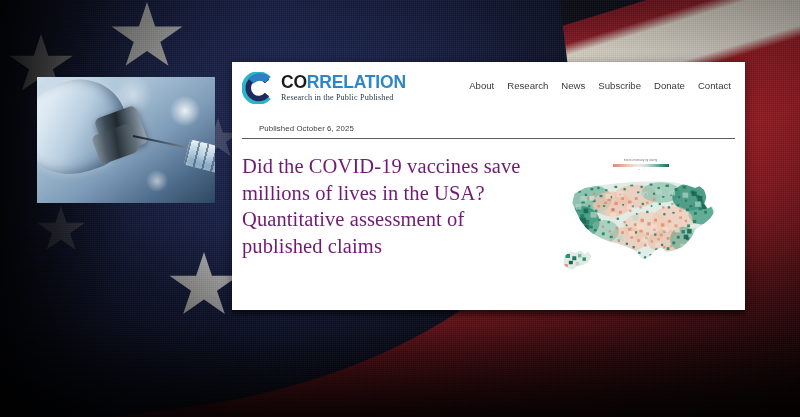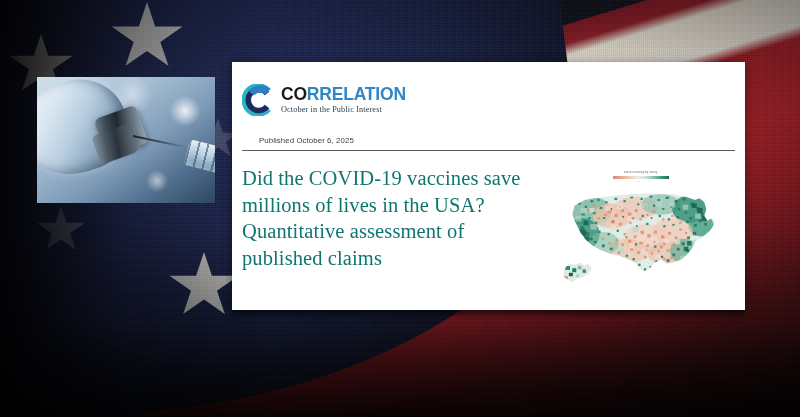--- a/index.html
+++ b/index.html
@@ -204,21 +204,20 @@
   .card-header {
     display: flex;
     align-items: center;
     justify-content: space-between;
     padding: 10px 12px 0 10px;
   }
   .brand {
     display: flex;
     align-items: center;
     gap: 7px;
-    margin-top: 12px;
   }
   .c-mark {
     position: relative;
     width: 32px;
     height: 32px;
     flex: 0 0 32px;
   }
   .wordmark {
     display: block;
     font-family: "Liberation Sans", sans-serif;
@@ -272,21 +271,21 @@
   .card-body {
     display: flex;
     align-items: flex-start;
     margin: 14px 0 0 0;
     padding: 0 6px 0 10px;
   }
   .headline {
     font-family: "Liberation Serif", serif;
     font-size: 20.5px;
     line-height: 1.30;
-    color: #0f766e;
+    color: #701a75;
     letter-spacing: .1px;
     width: 300px;
     flex: 0 0 300px;
     margin: 0;
     font-weight: 400;
   }
   .map-wrap {
     position: relative;
     flex: 1 1 auto;
     height: 122px;
@@ -384,24 +383,32 @@
       <div class="brand">
         <div class="c-mark">
           <svg viewBox="0 0 64 64" width="32" height="32" aria-hidden="true">
             <path d="M52 15 A26 26 0 1 0 52 49" fill="none" stroke="#2bb3c6" stroke-width="15" stroke-linecap="butt"></path>
             <path d="M50 19 A21 21 0 1 0 50 45" fill="none" stroke="#1f2a5e" stroke-width="11" stroke-linecap="butt"></path>
             <path d="M52 15 A26 26 0 0 0 18 18" fill="none" stroke="#2f7fc4" stroke-width="15" stroke-linecap="butt"></path>
           </svg>
         </div>
         <div>
           <span class="wordmark"><span class="wm-co">CO</span><span class="wm-rest">RRELATION</span></span>
-          <span class="tagline">October in the Public Interest</span>
+          <span class="tagline">Research in the Public Published</span>
         </div>
       </div>
 
+      <div class="nav">
+        <span class="nav-item">About</span>
+        <span class="nav-item">Research</span>
+        <span class="nav-item">News</span>
+        <span class="nav-item">Subscribe</span>
+        <span class="nav-item">Donate</span>
+        <span class="nav-item">Contact</span>
+      </div>
     </div>
 
     <div class="pub-wrap">
       <span class="pub-text">Published October 6, 2025</span>
     </div>
 
     <div class="card-body">
 
       <h1 class="headline">Did the COVID-19 vaccines save millions of lives in the USA? Quantitative assessment of published claims</h1>
 

